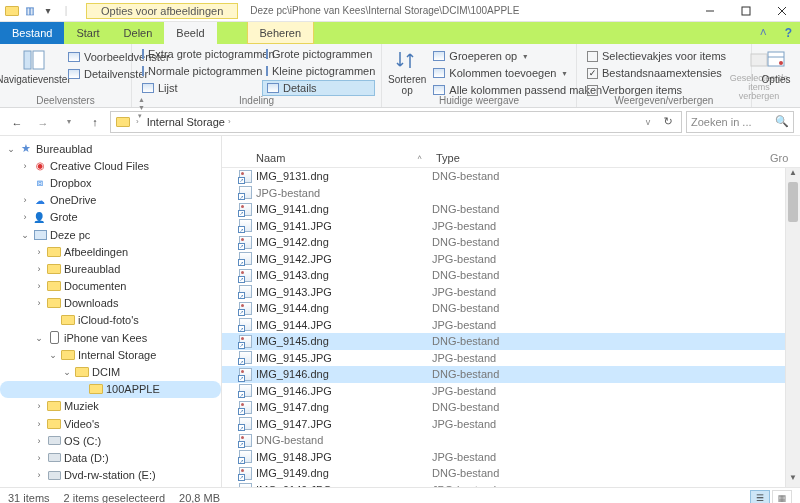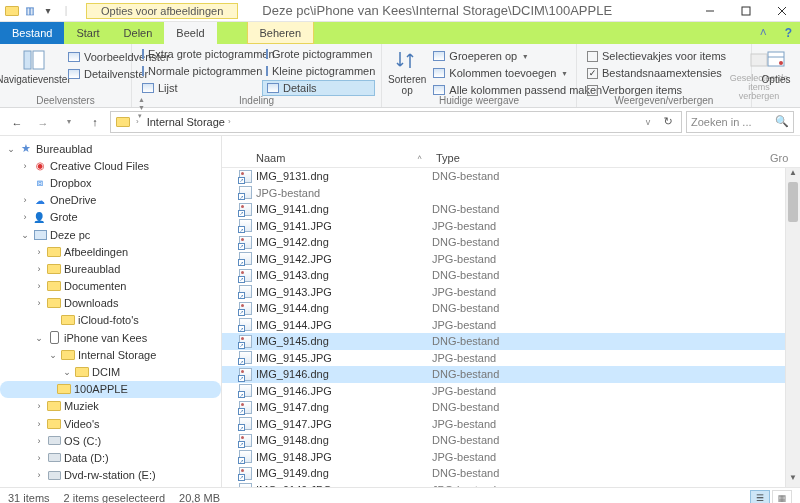--- a/index.html
+++ b/index.html
@@ -4,21 +4,21 @@
 <style>
 * { box-sizing: border-box; margin: 0; padding: 0; font-family: "Segoe UI", sans-serif; }
 body { width: 800px; height: 503px; background: #fff; overflow: hidden; font-size: 11px; color: #333; }
 
 
 .titlebar { height: 22px; display: flex; align-items: center; background: #fff; border-bottom: 1px solid #e5e5e5; }
 .titlebar .qat { display: flex; align-items: center; gap: 2px; padding: 0 4px; }
 .qat-icon { width: 16px; height: 16px; display: inline-flex; align-items: center; justify-content: center; font-size: 10px; color: #555; }
 .folder-ico { width: 14px; height: 10px; background: #ffe27a; border: 1px solid #d9b84a; border-radius: 1px; }
 .tab-ctx { background: #fff7cc; border: 1px solid #e8d45a; padding: 1px 14px; font-size: 11px; color: #555; margin-left: 8px; }
-.title-path { margin-left: 24px; color: #666; font-size: 13px; flex: 1; white-space: nowrap; overflow: hidden; }
+.title-path { margin-left: 12px; color: #666; font-size: 10px; flex: 1; white-space: nowrap; overflow: hidden; }
 .win-controls { display: flex; margin-left: auto; }
 .win-btn { width: 36px; height: 22px; display: flex; align-items: center; justify-content: center; color: #333; }
 .win-btn svg { width: 10px; height: 10px; }
 
 
 .ribbon-tabs { height: 22px; display: flex; align-items: stretch; background: #bef264; }
 .rtab { padding: 3px 12px; font-size: 11px; color: #444; display: flex; align-items: center; }
 .rtab.file { background: #1979ca; color: #fff; }
 .rtab.active { background: #f5f6f7; }
 .rtab.ctx { background: #fff7cc; border: 1px solid #e8d45a; border-top: none; }
@@ -386,21 +386,21 @@
         </span>
         <span>Internal Storage</span>
       </div>
       <div class="tree-item" style="padding-left: 62px;">
         <span class="twist">⌄</span>
         <span class="ico">
           <span class="folder-sm"></span>
         </span>
         <span>DCIM</span>
       </div>
-      <div class="tree-item sel" style="padding-left: 44px; border-radius: 8px;">
+      <div class="tree-item sel" style="padding-left: 76px; border-radius: 8px;">
         <span class="twist"></span>
         <span class="ico">
           <span class="folder-sm"></span>
         </span>
         <span>100APPLE</span>
       </div>
       <div class="tree-item" style="padding-left: 34px;">
         <span class="twist">›</span>
         <span class="ico">
           <span class="folder-sm"></span>
@@ -593,21 +593,20 @@
             </div>
             <div class="name-cell">IMG_9147.JPG</div>
             <div class="type-cell">JPG-bestand</div>
           </div>
           <div class="frow">
             <div class="icon-cell">
               <span class="fileico dng">
                 <span class="link-ov">↗</span>
               </span>
             </div>
-            <div class="name-cell">IMG_9148.dng</div>
             <div class="type-cell">DNG-bestand</div>
           </div>
           <div class="frow">
             <div class="icon-cell">
               <span class="fileico ">
                 <span class="link-ov">↗</span>
               </span>
             </div>
             <div class="name-cell">IMG_9148.JPG</div>
             <div class="type-cell">JPG-bestand</div>

